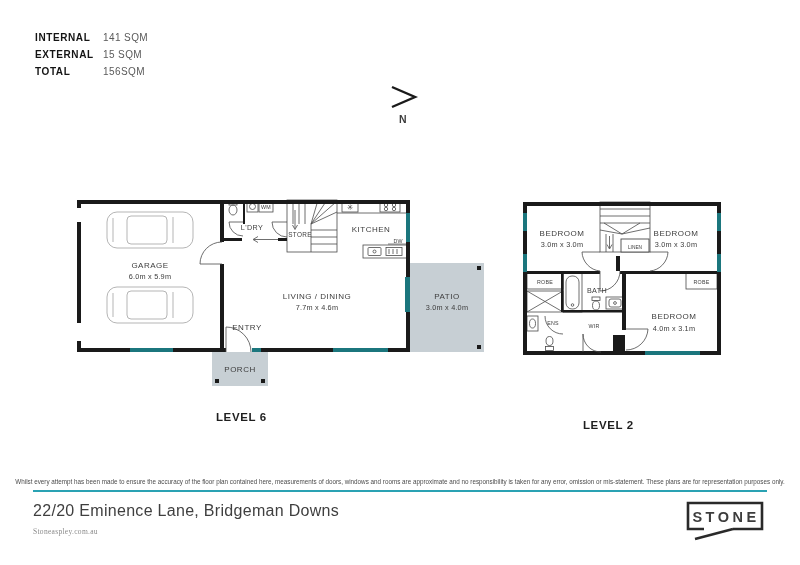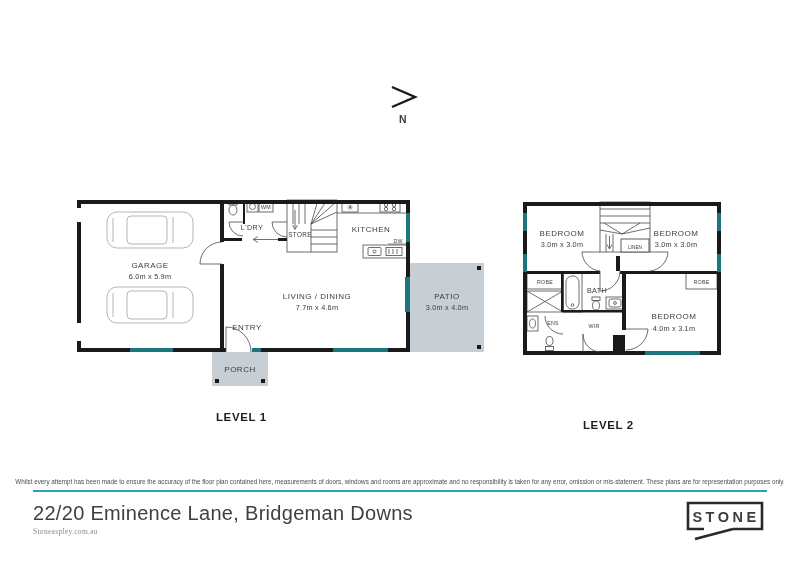--- a/index.html
+++ b/index.html
@@ -17,28 +17,42 @@
   
   svg text{font-family:"Liberation Sans", sans-serif;fill:#3d3d3d;}
   .room-name{font-size:8px;letter-spacing:.5px;}
   .room-dims{font-size:7.3px;letter-spacing:.2px;}
   .tiny{font-size:5.3px;letter-spacing:.2px;}
   .small{font-size:6.4px;letter-spacing:.3px;}
   .mid{font-size:7.2px;letter-spacing:.4px;}
   
   .disclaimer{left:0;right:0;top:478px;text-align:center;font-size:6.3px;color:#4c4c4c;white-space:nowrap;}
   .teal-rule{left:33px;top:490px;width:734px;height:2px;}
-  .address{left:33px;top:502px;font-size:20px;color:#3f3f3f;letter-spacing:.3px;}
+  .address{left:33px;top:502px;font-size:16px;color:#3f3f3f;letter-spacing:.3px;}
   .website{left:33px;top:527px;font-size:7.5px;color:#8a8a8a;letter-spacing:.3px;font-family:Liberation Serif, serif;}
 </style>
 </head>
 <body>
 
 <div id="canvas">
 
+  <div class="abs" style="left:35px;top:33px;">
+    <div class="area-row">
+      <span class="area-label">INTERNAL</span>
+      <span class="area-value">141 SQM</span>
+    </div>
+    <div class="area-row">
+      <span class="area-label">EXTERNAL</span>
+      <span class="area-value">15 SQM</span>
+    </div>
+    <div class="area-row">
+      <span class="area-label">TOTAL</span>
+      <span class="area-value">156SQM</span>
+    </div>
+  </div>
 
   <svg class="abs" style="left:388px;top:84px;" width="40" height="45" viewBox="0 0 40 45">
     <polyline points="4,3 27,13 4,23" fill="none" stroke="#1a1a1a" stroke-width="2.4"></polyline>
     <text x="11" y="39" font-size="10.5" font-weight="bold" fill="#1a1a1a">N</text>
   </svg>
 
   <svg class="abs" style="left:70px;top:190px;" width="430" height="205" viewBox="70 190 430 205">
 
     <rect x="410" y="263" width="74" height="89" fill="#c7cfd4"></rect>
     <rect x="212" y="352" width="56" height="34" fill="#c7cfd4"></rect>
@@ -240,21 +254,21 @@
     <text class="room-name" x="674" y="319" text-anchor="middle">BEDROOM</text>
     <text class="room-dims" x="674" y="331" text-anchor="middle">4.0m x 3.1m</text>
     <text x="635" y="248.5" text-anchor="middle" font-size="4.8">LINEN</text>
     <text class="tiny" x="545" y="284" text-anchor="middle">ROBE</text>
     <text class="tiny" x="701.5" y="284" text-anchor="middle">ROBE</text>
     <text class="mid" x="597" y="292.5" text-anchor="middle">BATH</text>
     <text class="tiny" x="553" y="325" text-anchor="middle">ENS</text>
     <text class="tiny" x="594" y="328" text-anchor="middle">WIR</text>
   </svg>
 
-  <div class="abs level-title" style="left:216px;top:411px;">LEVEL 1</div>
+  <div class="abs level-title" style="left:216px;top:411px;">LEVEL 6</div>
   <div class="abs level-title" style="left:583px;top:419px;">LEVEL 2</div>
 
   <div class="abs disclaimer">Whilst every attempt has been made to ensure the accuracy of the floor plan contained here, measurements of doors, windows and rooms are approximate and no responsibility is taken for any error, omission or mis-statement. These plans are for representation purposes only.</div>
   <div class="abs teal-rule" style="background:#2aa2b3;"></div>
 
   <div class="abs address">22/20 Eminence Lane, Bridgeman Downs</div>
   <div class="abs website">Stoneaspley.com.au</div>
 
   <svg class="abs" style="left:686px;top:501px;" width="78" height="44" viewBox="0 0 78 44">
     <path d="M18,28 L2,28 L2,2 L76,2 L76,28 L47,28" fill="none" stroke="#2a2a2a" stroke-width="2.6"></path>

